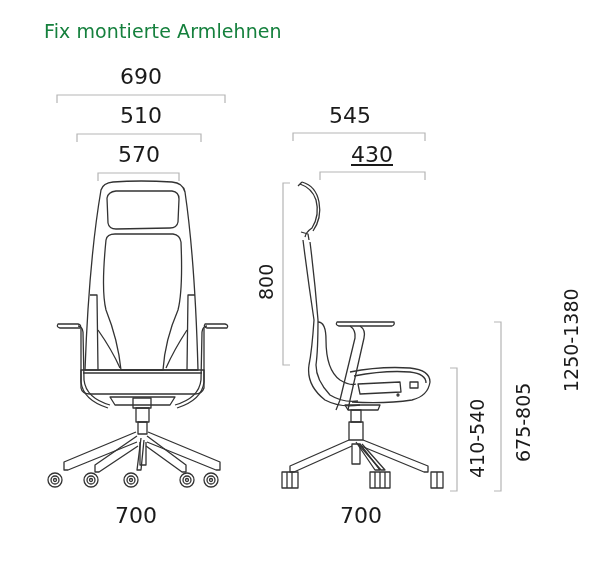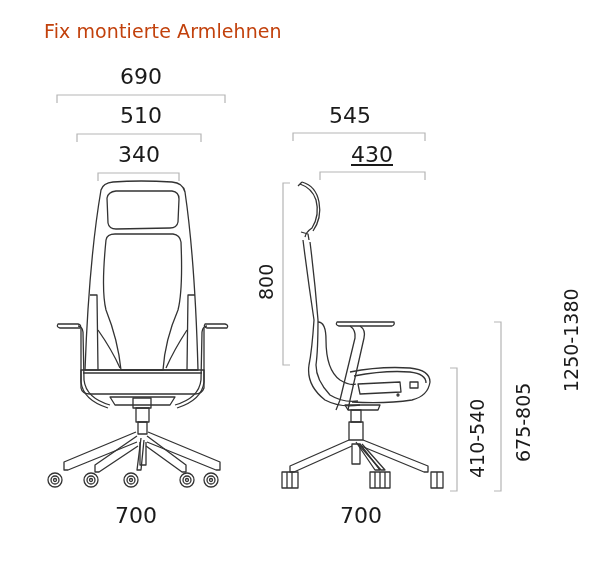--- a/index.html
+++ b/index.html
@@ -1,30 +1,30 @@
 <!DOCTYPE html>
 <html><head>
 <meta charset="utf-8">
 <style>
   html, body { margin: 0; padding: 0; background: #ffffff; }
   body { width: 600px; height: 565px; position: relative; overflow: hidden;
          font-family: "DejaVu Sans", "Liberation Sans", sans-serif; color: #1a1a1a; }
-  .title { position: absolute; left: 44px; top: 20px; font-size: 19px; letter-spacing: 0.1px; color: #c2410c; }
+  .title { position: absolute; left: 44px; top: 20px; font-size: 19px; letter-spacing: 0.1px; color: #15803d; }
   .dim { position: absolute; font-size: 22px; color: #1a1a1a; text-align: center; width: 80px; }
   .vdim { position: absolute; font-size: 19px; color: #1a1a1a; transform-origin: left top; transform: rotate(-90deg); white-space: nowrap; }
   svg.draw { position: absolute; left: 0; top: 0; }
 </style>
 </head>
 <body>
 
 <div class="title">Fix montierte Armlehnen</div>
 
 <div class="dim" style="left:101px; top:64px;">690</div>
 <div class="dim" style="left:101px; top:103px;text-align:center;">510</div>
-<div class="dim" style="left:99px; top:142px;">340</div>
+<div class="dim" style="left:99px; top:142px;">570</div>
 <div class="dim" style="left:96px; top:503px;">700</div>
 
 <div class="dim" style="left:310px; top:103px;">545</div>
 <div class="dim" style="left:332px; top:142px;text-decoration:underline;">430</div>
 <div class="dim" style="left:321px; top:503px;">700</div>
 
 <div class="vdim" style="left:255px; top:300px;">800</div>
 <div class="vdim" style="left:466px; top:478px;">410-540</div>
 <div class="vdim" style="left:512px; top:462px;">675-805</div>
 <div class="vdim" style="left:560px; top:392px;">1250-1380</div>

